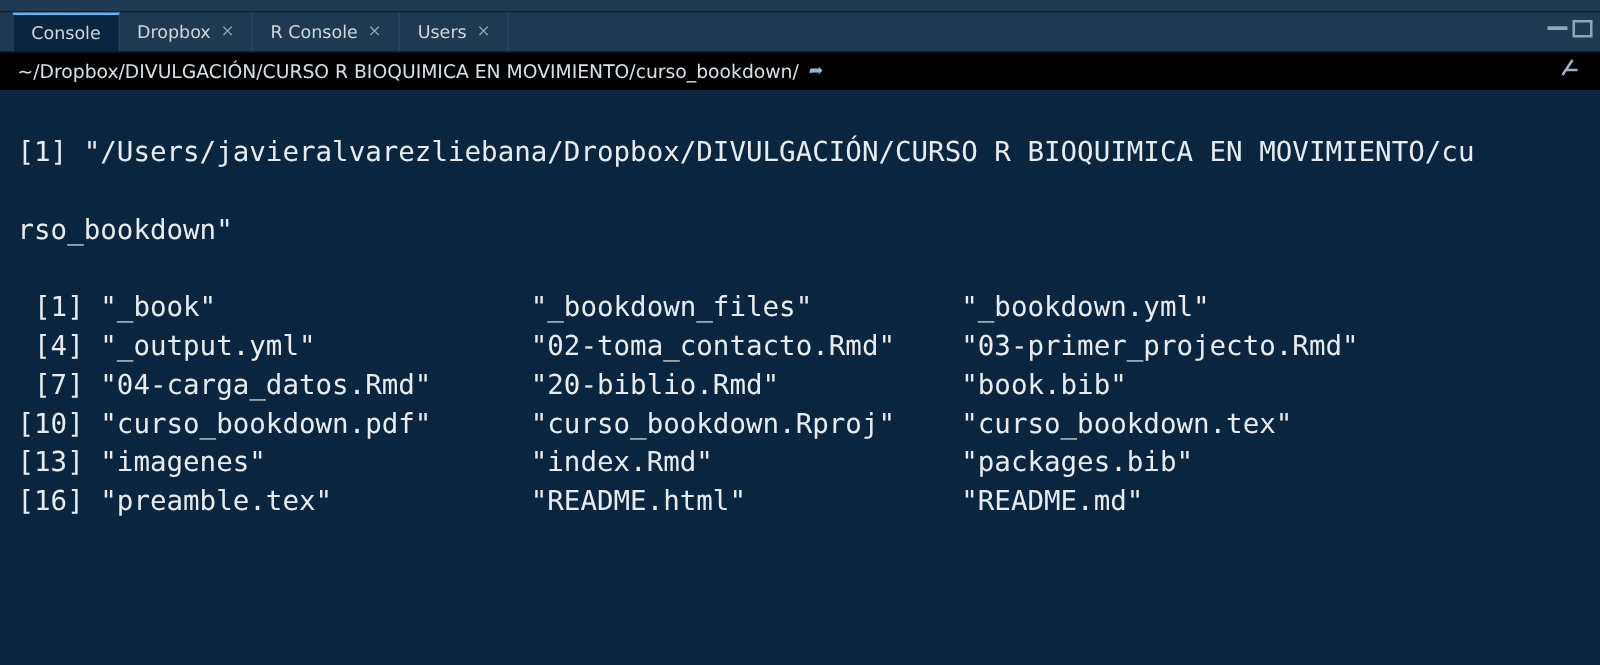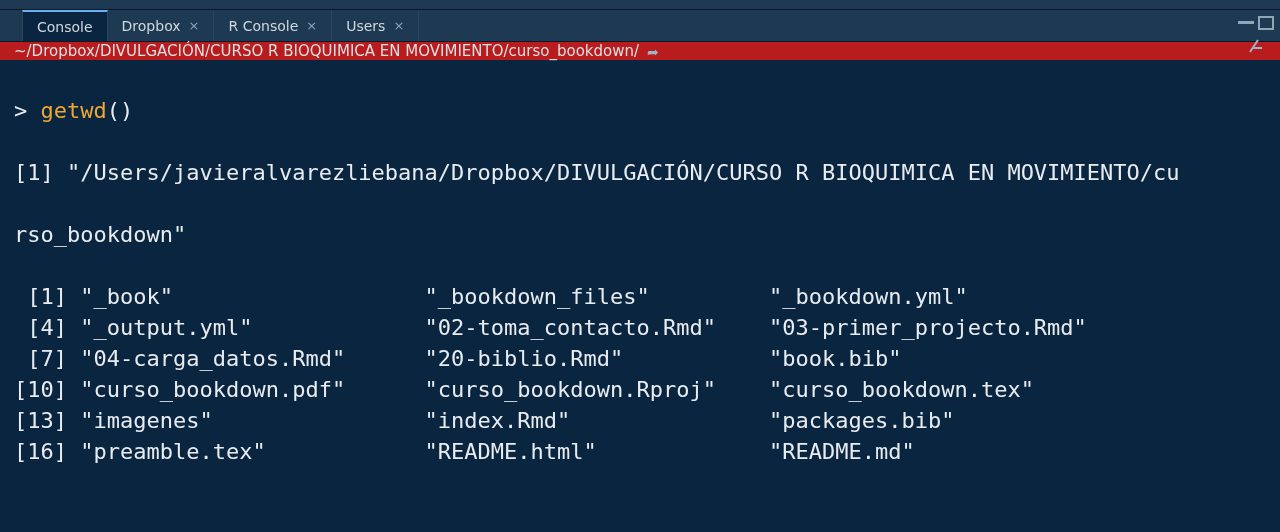--- a/index.html
+++ b/index.html
@@ -14,21 +14,21 @@
   .topbar {
     height: 10px;
     background: #1e3a52;
     border-bottom: 1px solid #0a1a2a;
   }
   .tabs-row {
     display: flex;
     align-items: center;
     background: #1e3a52;
     height: 32px;
-    padding-left: 22px;
+    padding-left: 10px;
     border-bottom: 1px solid #0a1a2a;
     position: relative;
   }
   .tab {
     display: flex;
     align-items: center;
     padding: 0 14px;
     height: 100%;
     font-size: 14px;
     color: #cfd8dc;
@@ -59,23 +59,23 @@
     border: 2px solid #8fa5b8;
   }
   .wc-min {
     width: 16px;
     height: 0;
     border-bottom: 3px solid #8fa5b8;
     margin-bottom: 2px;
   }
   .path-row {
     display: flex;
-    align-items: flex-end;
-    background: #b91c1c;
-    height: 18px;
+    align-items: center;
+    background: #000000;
+    height: 30px;
     padding: 0 14px;
     font-size: 15px;
     color: #d8e0e6;
     position: relative;
   }
   .path-arrow {
     margin-left: 8px;
     color: #9db4c7;
     font-size: 14px;
   }
@@ -130,18 +130,17 @@
   <span>~/Dropbox/DIVULGACIÓN/CURSO R BIOQUIMICA EN MOVIMIENTO/curso_bookdown/</span>
   <span class="path-arrow">➦</span>
   <span class="clear-icon">
     <svg width="18" height="18" viewBox="0 0 18 18">
       <path d="M2 14 L10 2 M4 10 L14 10" stroke="#9db4c7" stroke-width="2" fill="none"></path>
     </svg>
   </span>
 </div>
 
 <div class="console">
-<div><span class="prompt">&gt;</span> <span class="cmd">getwd</span><span class="paren">()</span></div>
 <div class="out">[1] "/Users/javieralvarezliebana/Dropbox/DIVULGACIÓN/CURSO R BIOQUIMICA EN MOVIMIENTO/cu</div>
 <div class="out">rso_bookdown"</div>
 <div id="dir-listing"><div class="out"> [1] "_book"                   "_bookdown_files"         "_bookdown.yml"         </div><div class="out"> [4] "_output.yml"             "02-toma_contacto.Rmd"    "03-primer_projecto.Rmd"</div><div class="out"> [7] "04-carga_datos.Rmd"      "20-biblio.Rmd"           "book.bib"              </div><div class="out">[10] "curso_bookdown.pdf"      "curso_bookdown.Rproj"    "curso_bookdown.tex"    </div><div class="out">[13] "imagenes"                "index.Rmd"               "packages.bib"          </div><div class="out">[16] "preamble.tex"            "README.html"             "README.md"             </div></div>
 
 </div>
 
 </body></html>

